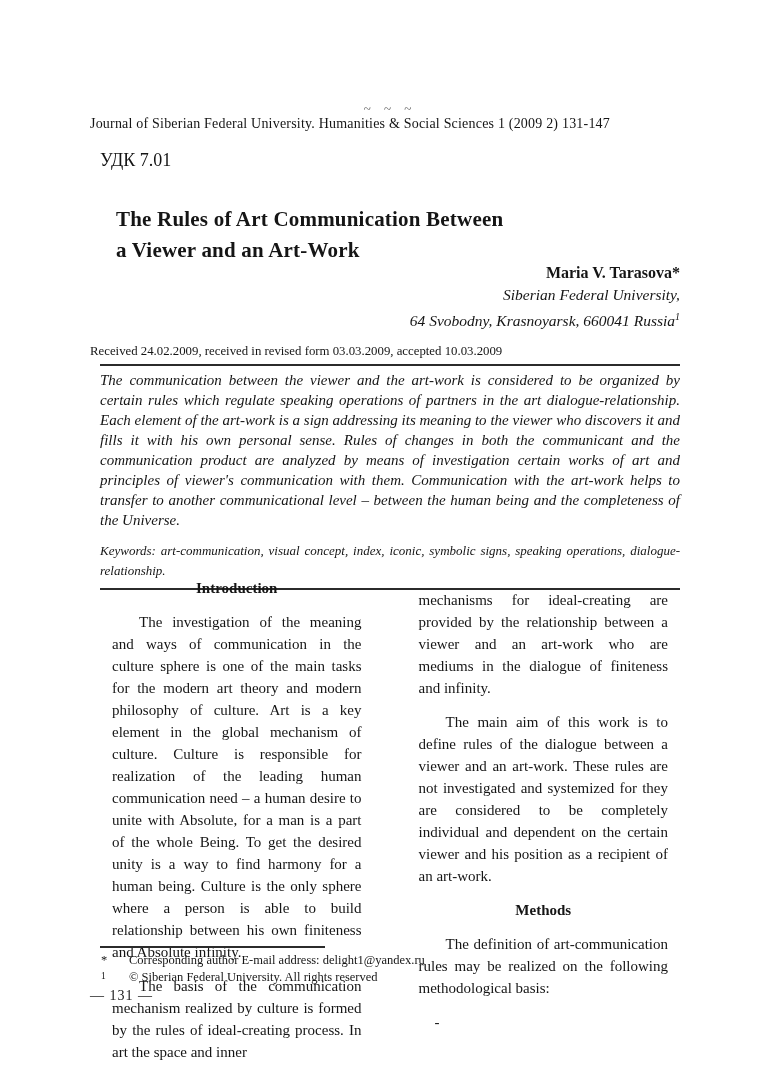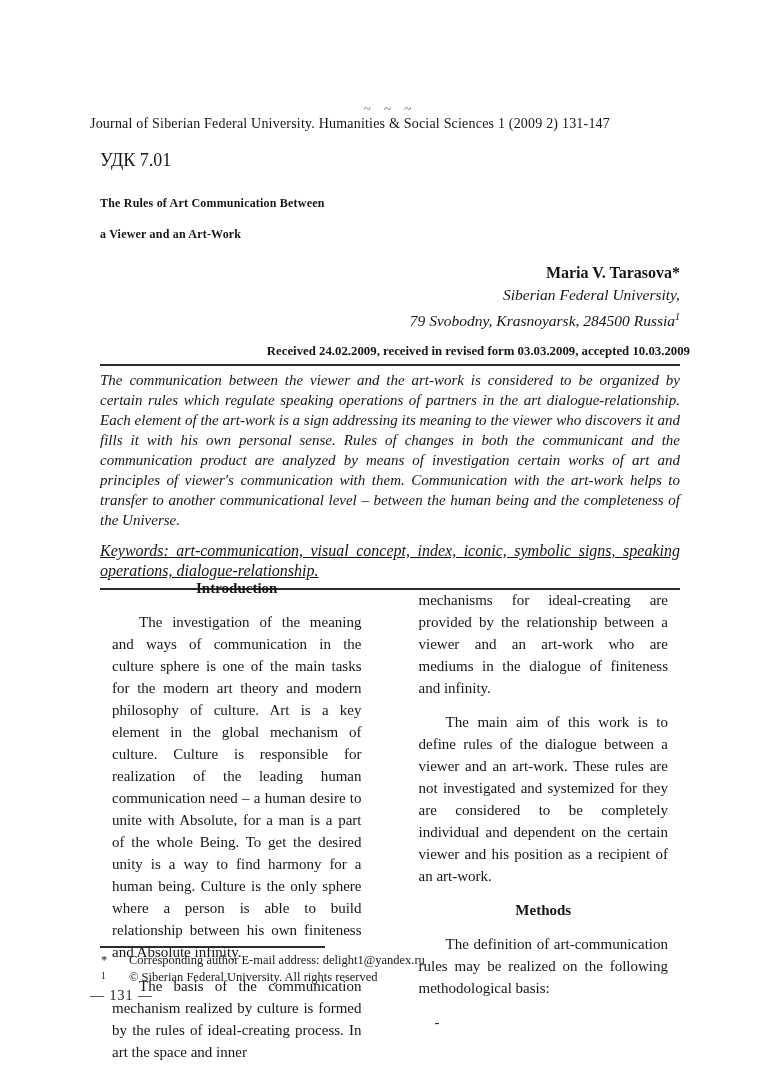--- a/index.html
+++ b/index.html
@@ -18,48 +18,47 @@
     text-align:left; font-size:14px; letter-spacing:.2px;margin-top:32px;
   }
   .ornament {
     position:absolute; top:101px; left:90px; width:600px;
     text-align:center; font-size:13px; color:#555; letter-spacing:5px;
   }
   .udk { position:absolute; top:150px; left:100px; font-size:18px; }
   
   .title {
     position:absolute; top:188px; left:100px; width:520px;
-    margin:0; font-size:12px; font-weight:bold; line-height:31px;
+    margin:16px; font-size:21px; font-weight:bold; line-height:31px;
     letter-spacing:.2px;
   }
   .author-block {
     position:absolute; top:262px; left:100px; width:580px;
     text-align:right; line-height:22px;
   }
   .author-name { font-weight:bold; font-size:16px; }
   .affil { font-style:italic; font-size:15.5px; }
   .affil sup { font-size:10px; }
   
   .received {
     position:absolute; top:344px; left:90px; width:600px;
-    text-align:right; font-size:12.8px;font-weight:bold;
+    text-align:left; font-size:12.8px;
   }
   .rule-top {
     position:absolute; top:364px; left:100px; width:580px;
     border-top:2px solid #2b2b2b; height:0;
   }
   .abstract-block { position:absolute; top:370px; left:100px; width:580px; }
   .abstract {
     margin:0; font-style:italic; font-size:15px; line-height:20px;
     text-align:justify;
   }
   .keywords {
-    margin:11px 0 0 0; font-style:italic; font-size:16px; line-height:20px;
+    margin:11px 0 0 0; font-style:italic; font-size:13px; line-height:20px;
     text-align:justify;
-    text-decoration:underline;
   }
   .rule-bottom { border-top:2px solid #2b2b2b; height:0; margin-top:7px; }
   
   .columns {
     position:absolute; top:577px; left:100px; width:580px;
     display:flex; gap:33px;
   }
   .col { width:280px; font-size:15px; line-height:22px; }
   .col h2 {
     margin:0 0 0 0; font-size:15px; font-weight:bold; text-align:center;
@@ -93,21 +92,21 @@
   <div class="udk">УДК 7.01</div>
 
   <h1 class="title">
     <span>The Rules of Art Communication Between</span><br>
     <span>a Viewer and an Art-Work</span>
   </h1>
 
   <div class="author-block">
     <div class="author-name">Maria V. Tarasova*</div>
     <div class="affil">Siberian Federal University,</div>
-    <div class="affil"><span>79 Svobodny, Krasnoyarsk, 284500 Russia</span><sup>1</sup></div>
+    <div class="affil"><span>64 Svobodny, Krasnoyarsk, 660041 Russia</span><sup>1</sup></div>
   </div>
 
   <div class="received">Received 24.02.2009, received in revised form 03.03.2009, accepted 10.03.2009</div>
   <div class="rule-top"></div>
 
   <div class="abstract-block">
     <p class="abstract">The communication between the viewer and the art-work is considered to be organized by certain rules which regulate speaking operations of partners in the art dialogue-relationship. Each element of the art-work is a sign addressing its meaning to the viewer who discovers it and fills it with his own personal sense. Rules of changes in both the communicant and the communication product are analyzed by means of investigation certain works of art and principles of viewer's communication with them. Communication with the art-work helps to transfer to another communicational level – between the human being and the completeness of the Universe.</p>
     <p class="keywords">Keywords: art-communication, visual concept, index, iconic, symbolic signs, speaking operations, dialogue-relationship.</p>
     <div class="rule-bottom"></div>
   </div>

